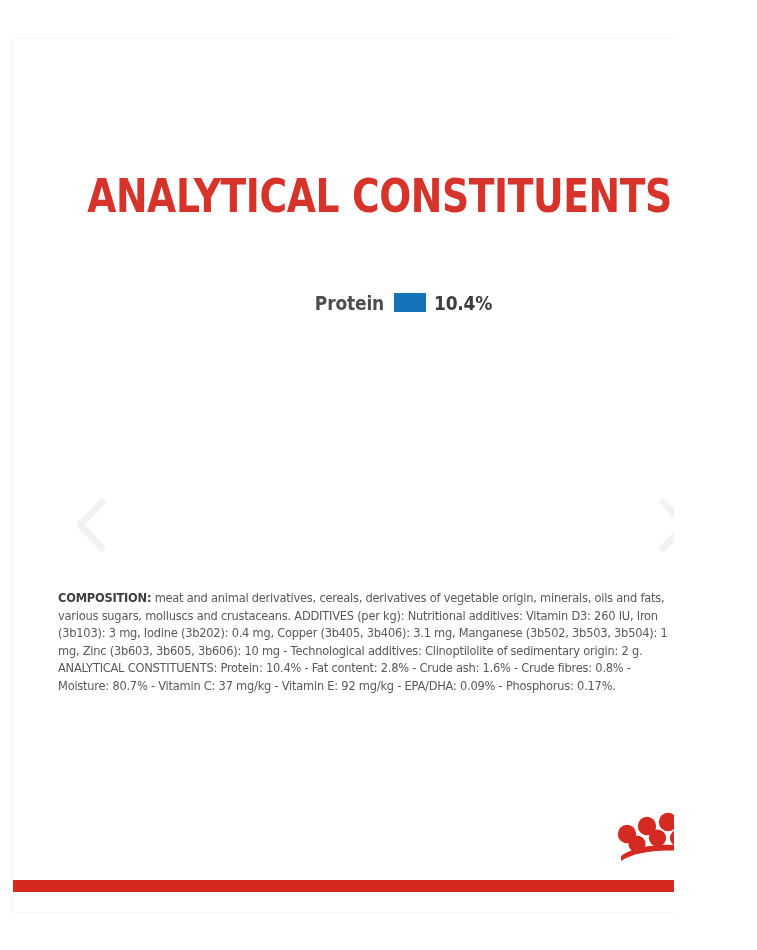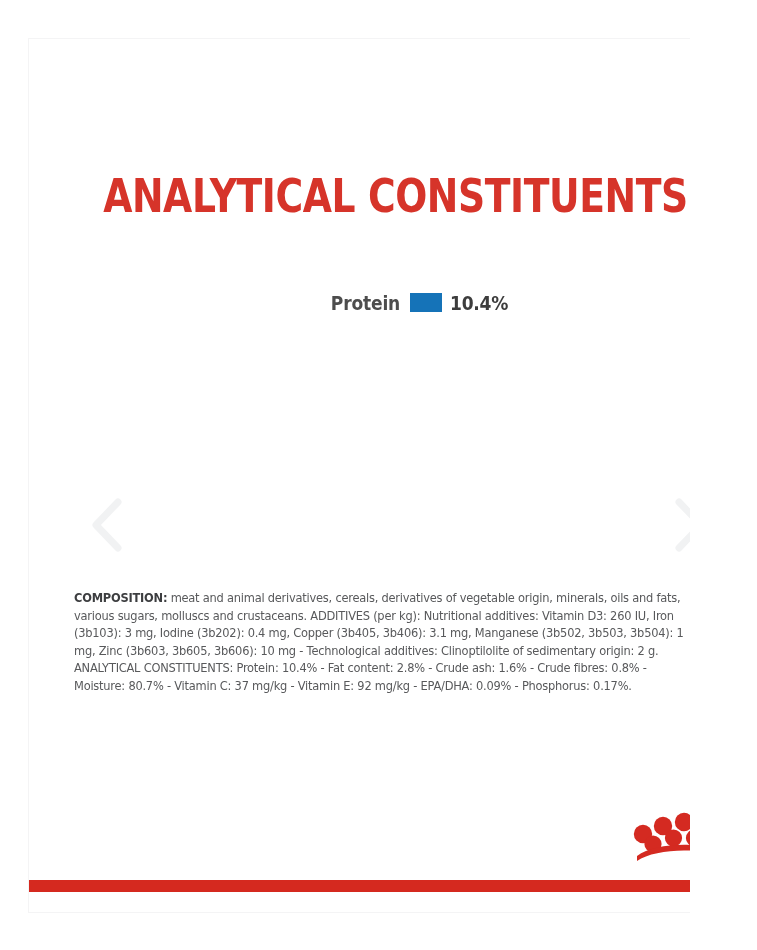--- a/index.html
+++ b/index.html
@@ -10,21 +10,20 @@
     background: #ffffff;
     font-family: "Liberation Sans", sans-serif;
   }
 
   .viewport {
     position: relative;
     width: 674px;
     height: 950px;
     background: #ffffff;
     overflow: hidden;
-    margin-left: 16px;
   }
 
   
   .card {
     position: absolute;
     left: 12px;
     top: 38px;
     width: 733px;
     height: 875px;
     background: #ffffff;

